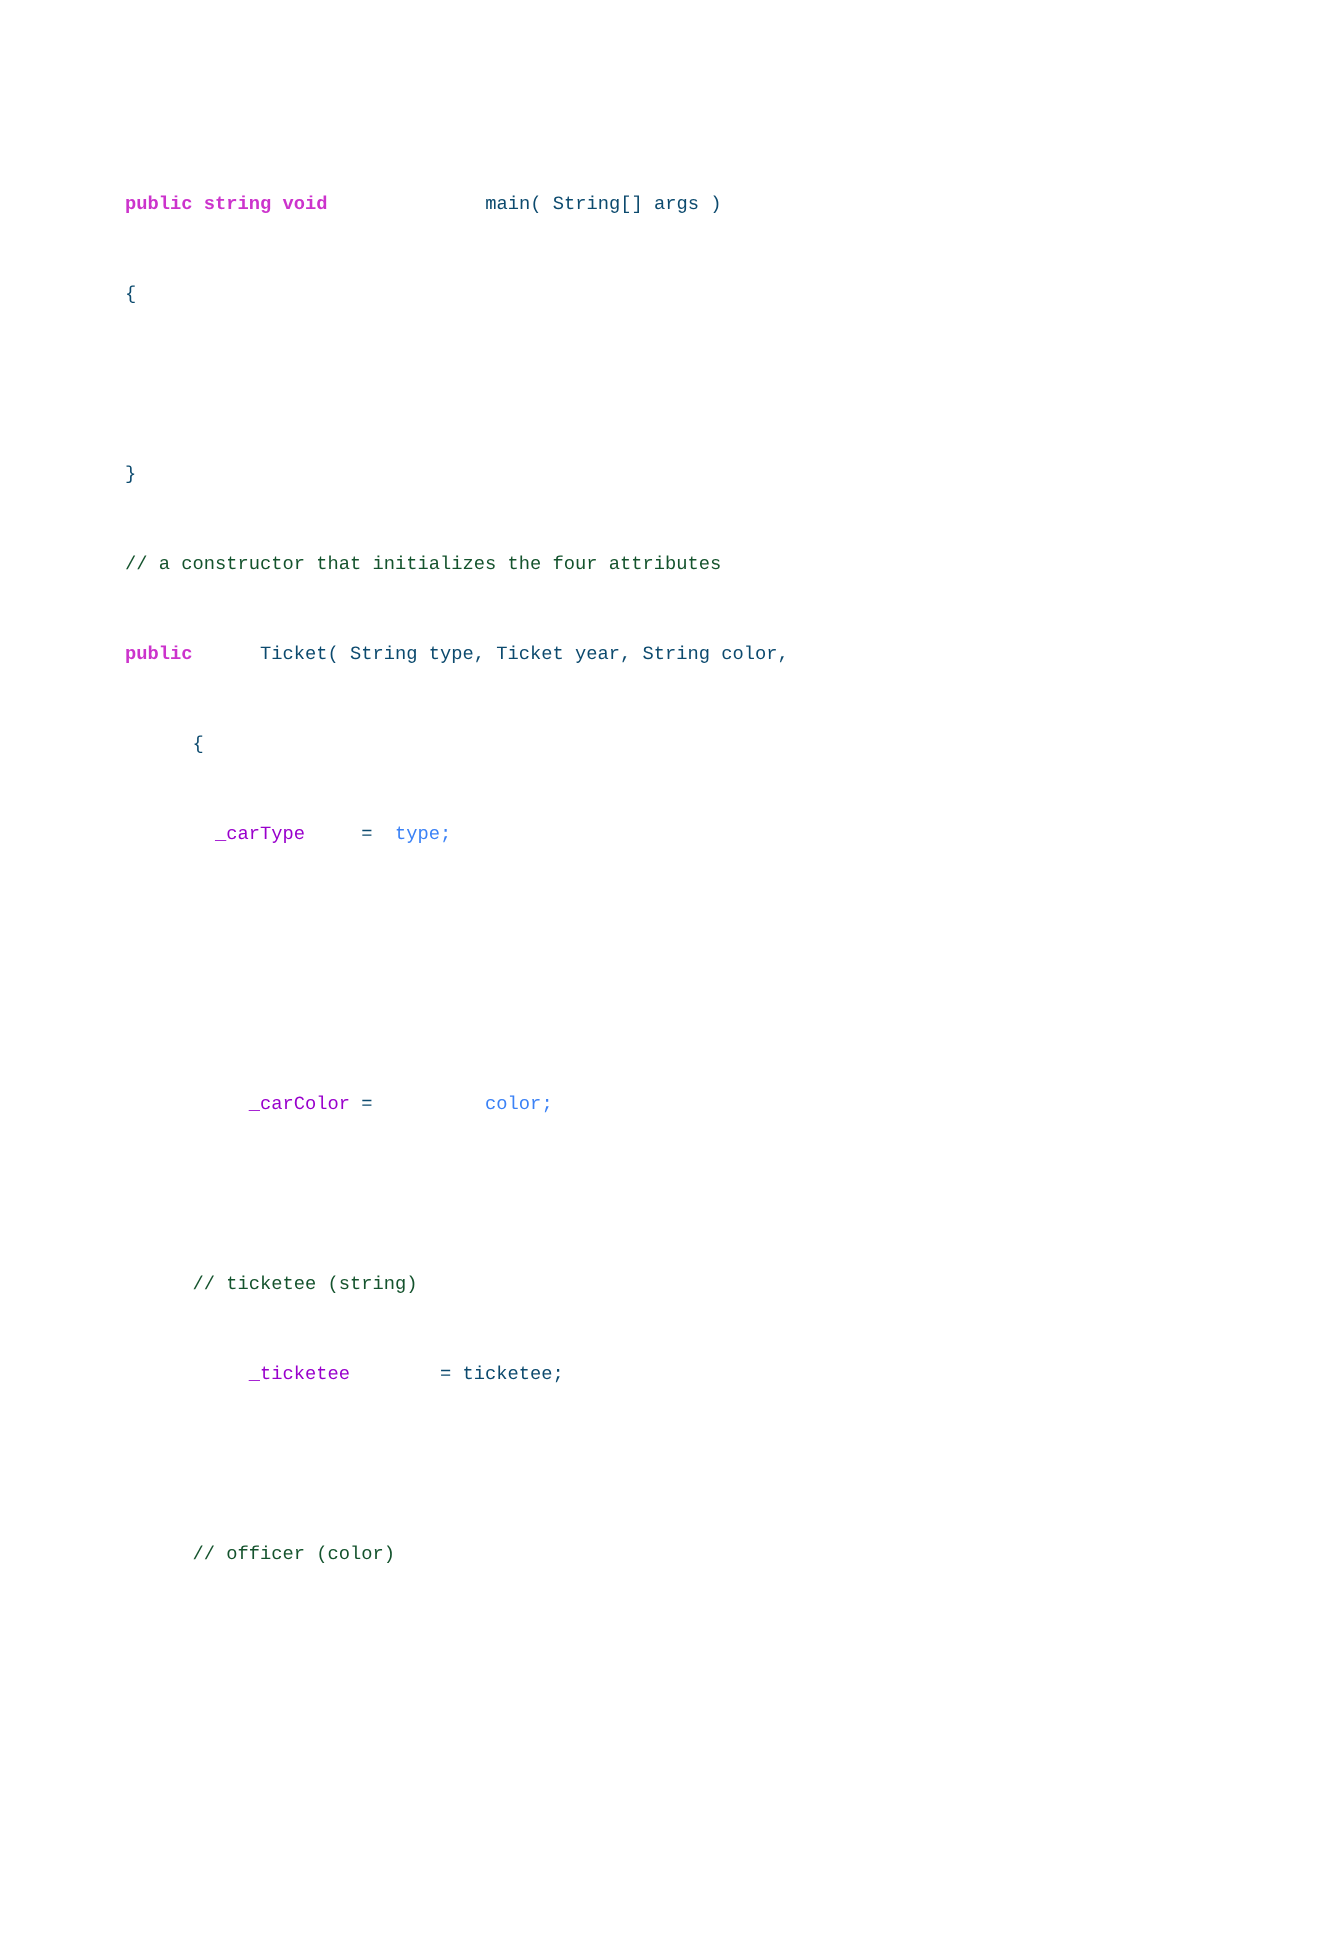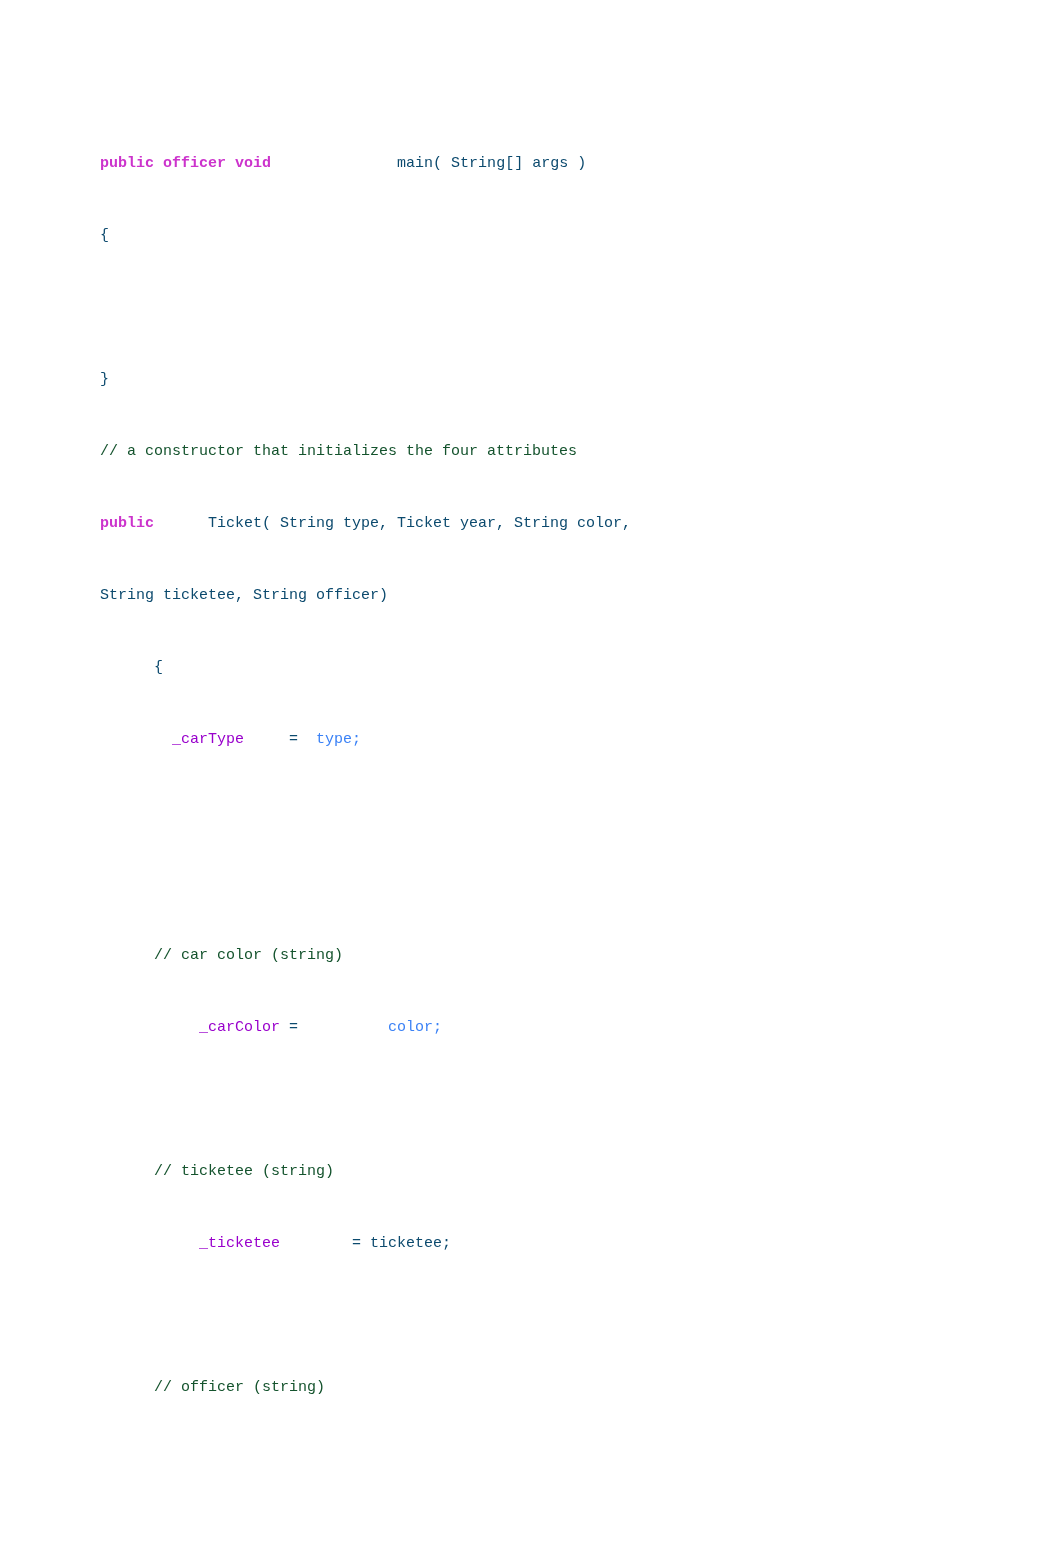--- a/index.html
+++ b/index.html
@@ -48,38 +48,36 @@
     .line {
       display: block;
       min-height: 1.6em;
     }
   </style>
 </head>
 <body>
 
 <div class="code-block">
 
-  <span class="line"><span class="keyword">public</span> <span class="keyword">officer</span> <span class="keyword">void</span>              <span class="plain">main( String[] args )</span></span>
+  <span class="line"><span class="keyword">public</span> <span class="keyword">string</span> <span class="keyword">void</span>              <span class="plain">main( String[] args )</span></span>
   <span class="line"><span class="plain">{</span></span>
   <span class="line"> </span>
   <span class="line"><span class="plain">}</span></span>
   <span class="line"><span class="comment">// a constructor that initializes the four attributes</span></span>
   <span class="line"><span class="keyword">public</span>      <span class="plain">Ticket( String type, Ticket year, String color,</span></span>
-  <span class="line"><span class="plain">String ticketee, String officer)</span></span>
   <span class="line">      <span class="plain">{</span></span>
   <span class="line">        <span class="var-name">_carType</span>     <span class="plain">=</span>  <span class="param-name">type;</span></span>
   <span class="line"> </span>
   <span class="line"> </span>
-  <span class="line">      <span class="comment">// car color (string)</span></span>
   <span class="line">           <span class="var-name">_carColor</span> <span class="plain">=</span>          <span class="param-name">color;</span></span>
   <span class="line"> </span>
   <span class="line">      <span class="comment">// ticketee (string)</span></span>
   <span class="line">           <span class="var-name">_ticketee</span>        <span class="plain">= ticketee;</span></span>
   <span class="line"> </span>
-  <span class="line">      <span class="comment">// officer (string)</span></span>
+  <span class="line">      <span class="comment">// officer (color)</span></span>
   
   
   
   
   
   
 
 </div>
 
 </body></html>

